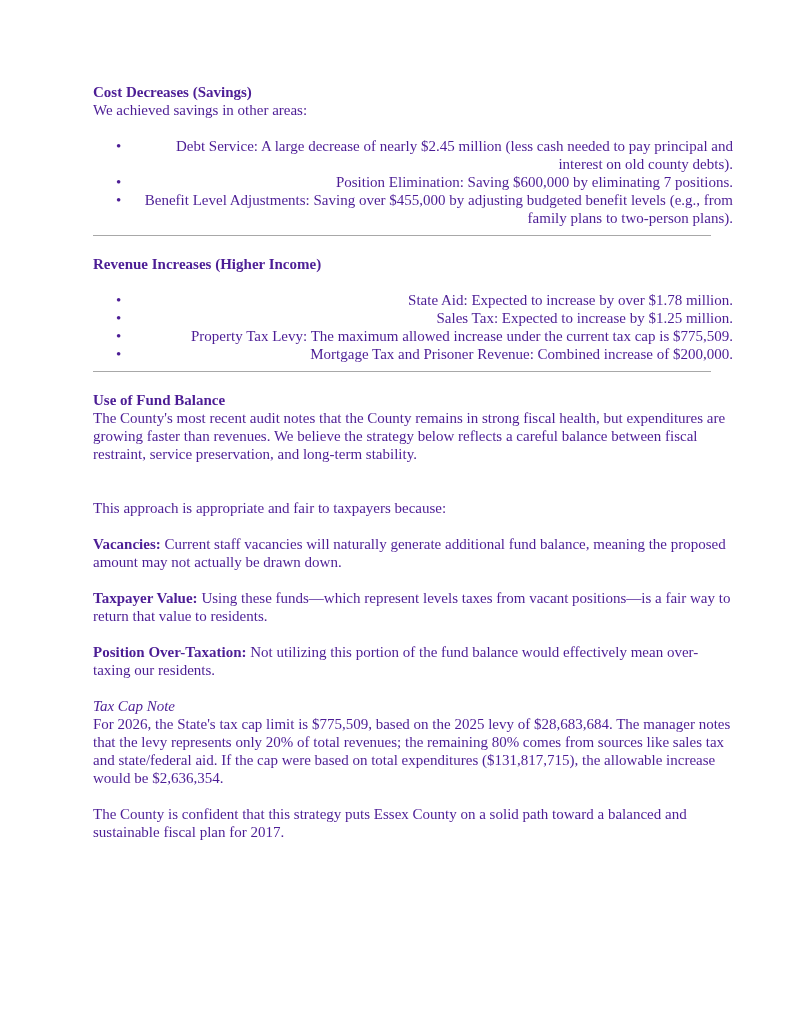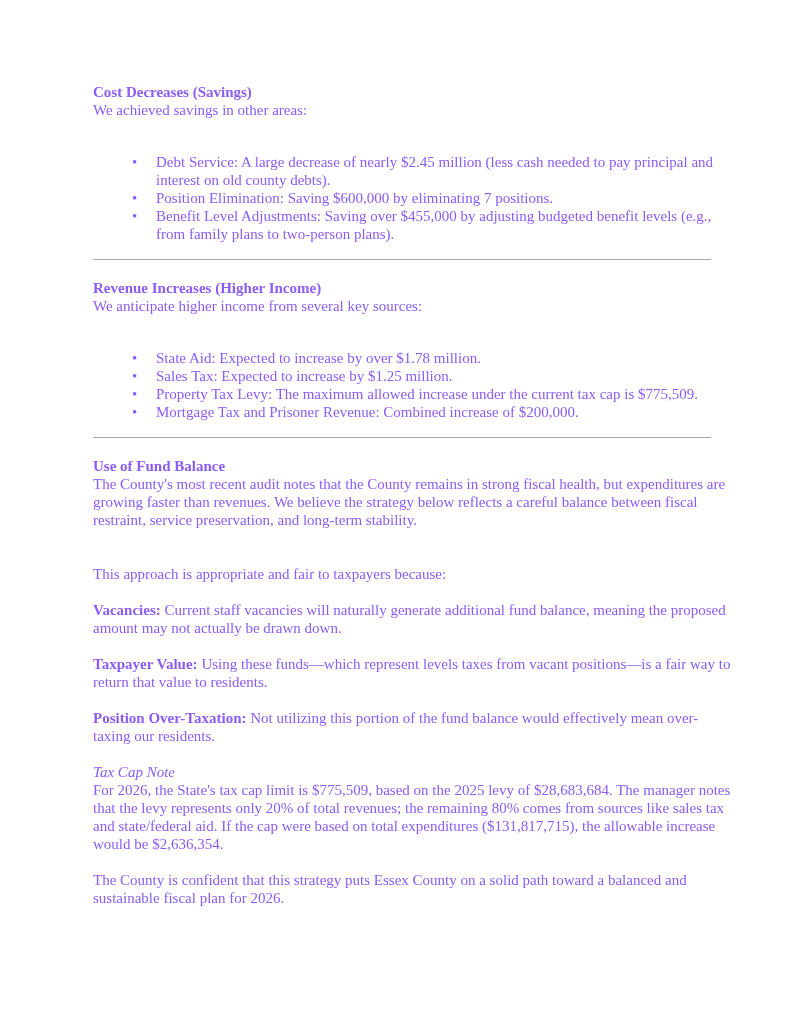--- a/index.html
+++ b/index.html
@@ -5,30 +5,31 @@
     html, body { margin: 0; padding: 0; background: #ffffff; }
     body { width: 791px; height: 1024px; position: relative; overflow: hidden; }
     .page {
       position: absolute;
       left: 93px;
       top: 83px;
       width: 640px;
       font-family: "Liberation Serif", serif;
       font-size: 15px;
       line-height: 18px;
-      color: #8b5cf6;
+      color: #4c1d95;
     }
     .heading { font-weight: bold; }
     .italic-heading { font-weight: normal; font-style: italic; }
     p { margin: 0; }
     .gap { height: 18px; }
     ul {
-      margin: 16px;
+      margin: 0;
       padding: 0;
       list-style: none;
+      text-align: right;
     }
     ul li {
       position: relative;
       padding-left: 47px;
     }
     ul li::before {
       content: "\2022";
       position: absolute;
       left: 23px;
       top: 0;
@@ -54,21 +55,20 @@
       <li>Debt Service: A large decrease of nearly $2.45 million (less cash needed to pay principal and interest on old county debts).</li>
       <li>Position Elimination: Saving $600,000 by eliminating 7 positions.</li>
       <li>Benefit Level Adjustments: Saving over $455,000 by adjusting budgeted benefit levels (e.g., from family plans to two-person plans).</li>
     </ul>
   </section>
 
   <div class="rule"></div>
 
   <section>
     <p class="heading">Revenue Increases (Higher Income)</p>
-    <p>We anticipate higher income from several key sources:</p>
     <div class="gap"></div>
     <ul>
       <li>State Aid: Expected to increase by over $1.78 million.</li>
       <li>Sales Tax: Expected to increase by $1.25 million.</li>
       <li>Property Tax Levy: The maximum allowed increase under the current tax cap is $775,509.</li>
       <li>Mortgage Tax and Prisoner Revenue: Combined increase of $200,000.</li>
     </ul>
   </section>
 
   <div class="rule"></div>
@@ -90,16 +90,16 @@
   <div class="gap"></div>
 
   <section>
     <p class="italic-heading">Tax Cap Note</p>
     <p>For 2026, the State's tax cap limit is $775,509, based on the 2025 levy of $28,683,684. The manager notes that the levy represents only 20% of total revenues; the remaining 80% comes from sources like sales tax and state/federal aid. If the cap were based on total expenditures ($131,817,715), the allowable increase would be $2,636,354.</p>
   </section>
 
   <div class="gap"></div>
 
   <section>
-    <p>The County is confident that this strategy puts Essex County on a solid path toward a balanced and sustainable fiscal plan for 2026.</p>
+    <p>The County is confident that this strategy puts Essex County on a solid path toward a balanced and sustainable fiscal plan for 2017.</p>
   </section>
 
 </div>
 
 </body></html>

